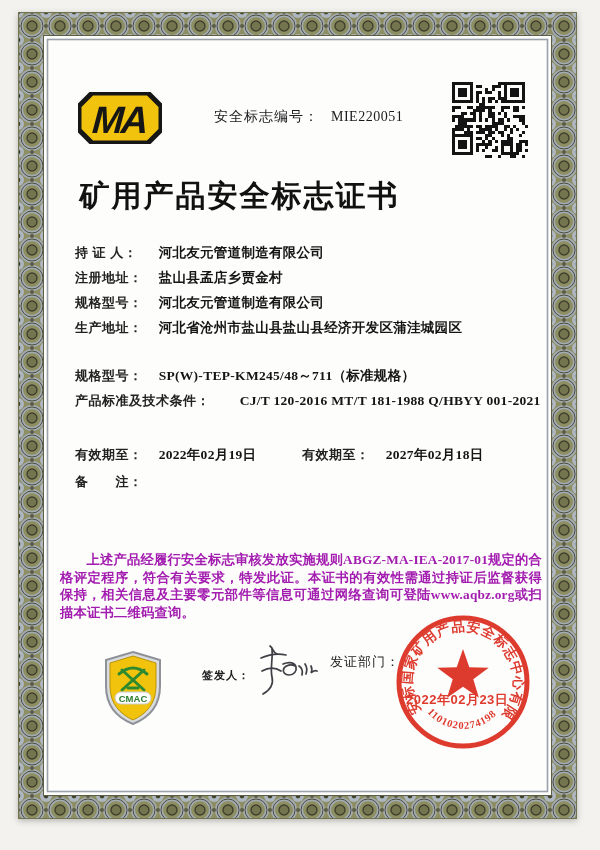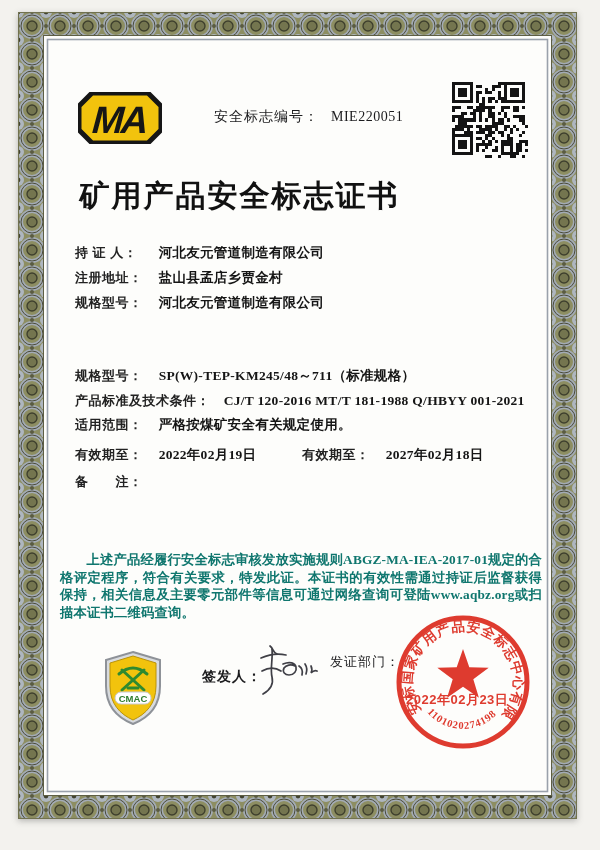--- a/index.html
+++ b/index.html
@@ -19,36 +19,36 @@
   
   .ma-logo{left:60px;top:80px;width:84px;height:52px;}
   .badge-line{left:196px;top:96px;font-size:14px;letter-spacing:1px;white-space:nowrap;}
   .badge-line .num{font-family:Liberation Serif, serif;letter-spacing:.5px;margin-left:12px;}
   .qr{left:434px;top:70px;width:76px;height:76px;}
   .cert-title{left:0;top:164px;width:443px;text-align:center;
     font-size:30px;font-weight:900;letter-spacing:2px;color:#111;}
   
   .row{left:57px;font-size:13px;white-space:nowrap;}
   .row .lab{display:inline-block;min-width:80px;font-weight:700;letter-spacing:.5px;color:#222;}
-  .row .lab.wide{min-width:0;margin-right:10px;}
+  .row .lab.wide{min-width:0;margin-right:26px;}
   .row .val{font-family:"Liberation Serif",serif;font-weight:700;font-size:13.5px;color:#151515;letter-spacing:.3px;}
   .r1{top:232px}.r2{top:257px}.r3{top:282px}.r4{top:307px}
   .r5{top:331px}.r6{top:355px}.r7{top:380px}.r8{top:404px}
   .r-date{top:434px}.r-remark{top:461px}
   .seg2{display:inline-block;margin-left:42px;}
   
   .statement{
     left:42px;top:539px;width:482px;
     font-family:"Liberation Serif",serif;font-weight:700;
     font-size:13.3px;line-height:17.5px;text-align:justify;text-indent:2em;
-    color:#0f766e;letter-spacing:.2px;
+    color:#a21caf;letter-spacing:.2px;
   }
   
   .cmac{left:84px;top:638px;width:62px;height:76px;}
-  .signer{left:184px;top:656px;font-size:14px;font-weight:700;letter-spacing:1px;}
+  .signer{left:184px;top:656px;font-size:11px;font-weight:700;letter-spacing:1px;}
   .sig{left:232px;top:628px;width:72px;height:64px;}
   .dept{left:312px;top:641px;font-size:13px;font-weight:400;letter-spacing:1px;}
   .stamp{left:375px;top:600px;width:140px;height:140px;}
 </style>
 </head>
 <body>
 
 <div class="cert">
 
   <svg class="frame" viewBox="0 0 559 807">
@@ -399,31 +399,31 @@
     <span class="val">河北友元管道制造有限公司</span>
   </div>
   <div class="abs row r2">
     <span class="lab">注册地址：</span>
     <span class="val">盐山县孟店乡贾金村</span>
   </div>
   <div class="abs row r3">
     <span class="lab">规格型号：</span>
     <span class="val">河北友元管道制造有限公司</span>
   </div>
+  <div class="abs row r4">
+    <span class="lab">生产地址：</span>
+    <span class="val">河北省沧州市盐山县盐山县经济开发区蒲洼城园区</span>
+  </div>
   <div class="abs row r6">
     <span class="lab">规格型号：</span>
     <span class="val">SP(W)-TEP-KM245/48～711（标准规格）</span>
   </div>
   <div class="abs row r7">
     <span class="lab wide">产品标准及技术条件：</span>
     <span class="val">CJ/T 120-2016 MT/T 181-1988 Q/HBYY 001-2021</span>
-  </div>
-  <div class="abs row r8">
-    <span class="lab">适用范围：</span>
-    <span class="val">严格按煤矿安全有关规定使用。</span>
   </div>
 
   <div class="abs row r-date">
     <span class="lab">有效期至：</span>
     <span class="val">2022年02月19日</span>
     <span class="seg2">
       <span class="lab">有效期至：</span>
       <span class="val">2027年02月18日</span>
     </span>
   </div>

